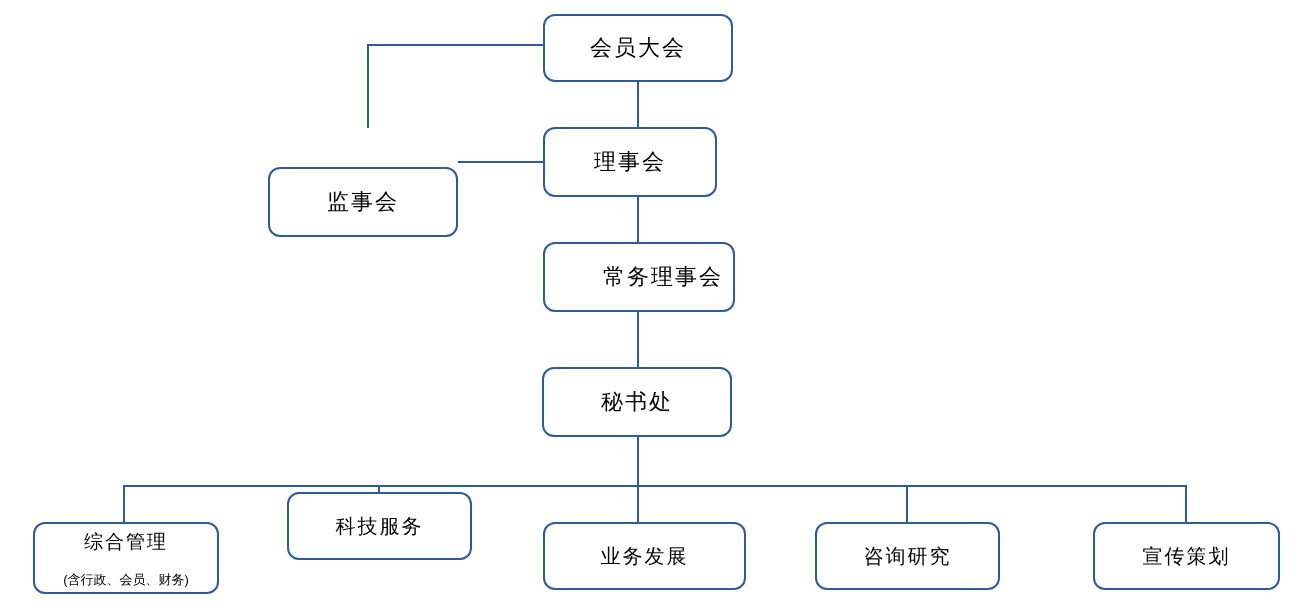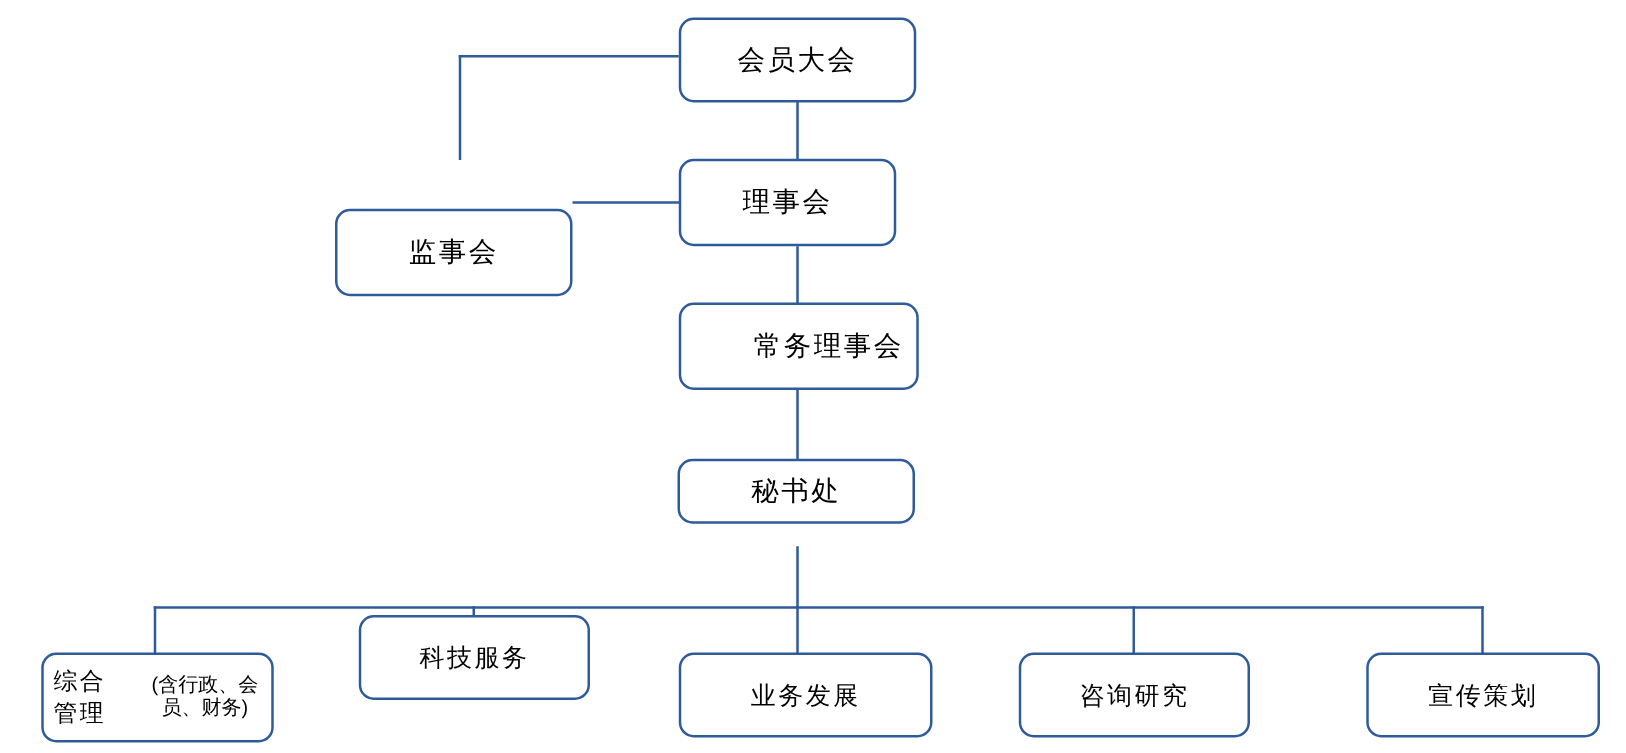--- a/index.html
+++ b/index.html
@@ -27,27 +27,27 @@
     text-align: center;
     color: #000000;
     font-size: 22px;
     letter-spacing: 2px;
     z-index: 2;
   }
   .node.small {
     font-size: 20px;
   }
   .node.stacked {
-    flex-direction: row;
+    flex-direction: column;
     justify-content: center;
     gap: 18px;
     font-size: 19px;
   }
   .node .sublabel {
-    font-size: 16px;
+    font-size: 13px;
     letter-spacing: 0;
     line-height: 1.1;
   }
   .line {
     position: absolute;
     background: #2F5B9B;
     z-index: 1;
   }
   .line.v { width: 2px; }
   .line.h { height: 2px; }
@@ -80,21 +80,21 @@
   </div>
 
   <div class="node" style="left:543px; top:127px; width:174px; height:70px;">
     <span>理事会</span>
   </div>
 
   <div class="node" style="left:543px; top:242px; width:192px; height:70px;padding-left:48px;">
     <span>常务理事会</span>
   </div>
 
-  <div class="node" style="left:542px; top:367px; width:190px; height:52px;">
+  <div class="node" style="left:542px; top:367px; width:190px; height:70px;">
     <span>秘书处</span>
   </div>
 
   <div class="node stacked" style="left:33px; top:522px; width:186px; height:72px;">
     <span>综合管理</span>
     <span class="sublabel">(含行政、会员、财务)</span>
   </div>
 
   <div class="node small" style="left:287px; top:492px; width:185px; height:68px;">
     <span>科技服务</span>

